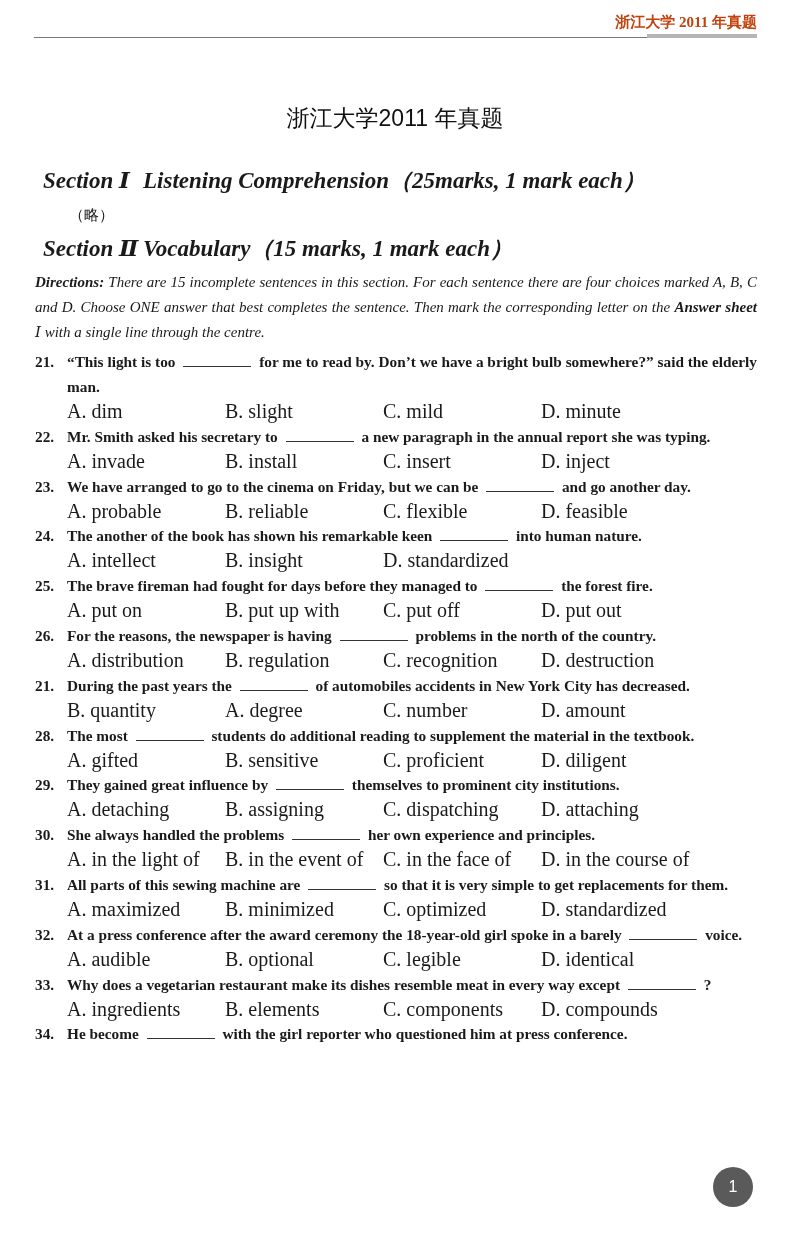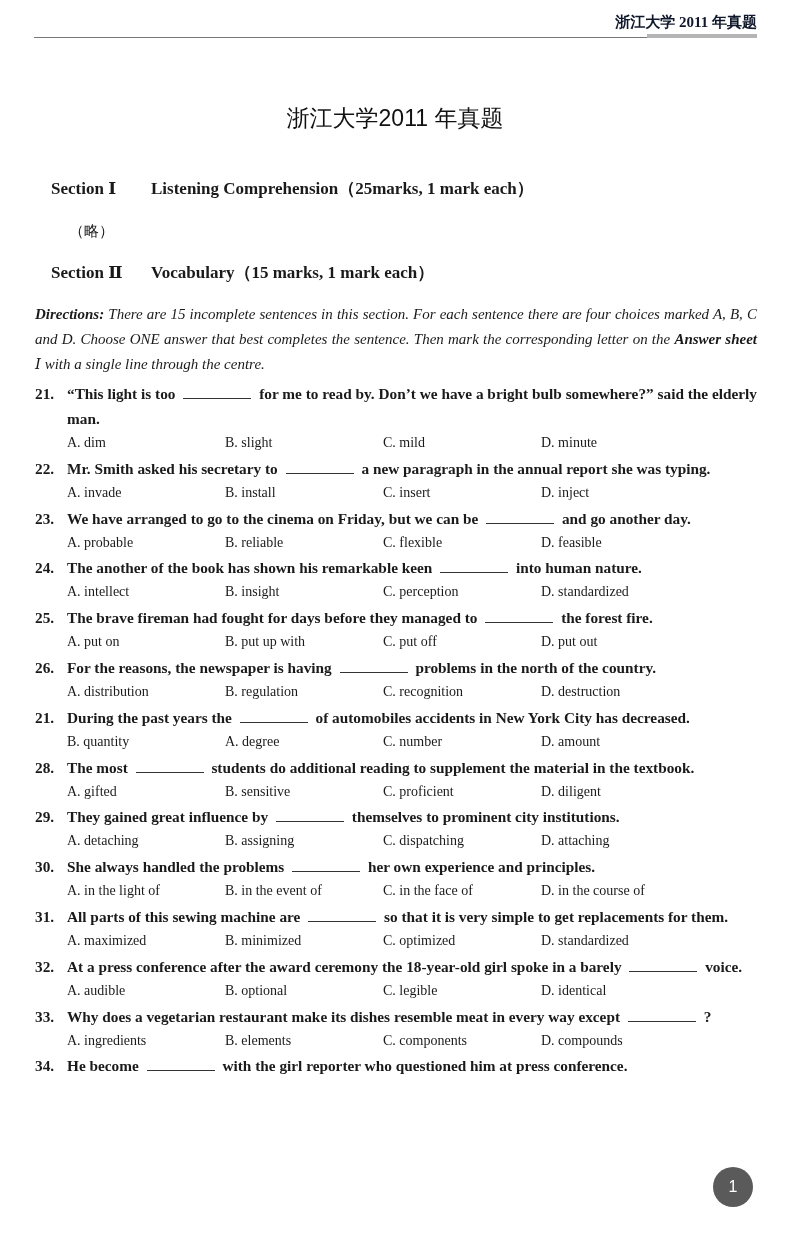--- a/index.html
+++ b/index.html
@@ -3,59 +3,59 @@
   <meta charset="utf-8">
   <style>
     html, body { margin: 0; padding: 0; background: #ffffff; }
     body {
       width: 790px; height: 1233px; position: relative; overflow: hidden;
       font-family: "Liberation Serif", "DejaVu Serif", serif;
       color: #1a1a1a;
     }
     .running-header {
       position: absolute; right: 33px; top: 13px;
-      font-size: 15px; font-weight: bold; color: #0f172a;
+      font-size: 15px; font-weight: bold; color: #c2410c;
     }
     .header-rule {
       position: absolute; left: 34px; right: 33px; top: 37px; height: 1px;
       background: #777;
     }
     .header-bar {
       position: absolute; right: 33px; top: 34px; width: 110px; height: 4px;
       background: #b5b5b5;
     }
     .doc-title {
       position: absolute; left: 0; right: 0; top: 95px; text-align: center;
       font-family: "Liberation Sans", "DejaVu Sans", sans-serif;
       font-size: 23px; color: #111;
     }
     .content {
       position: absolute; left: 35px; right: 33px; top: 160px;
     }
     .section-head {
-      font-weight: bold; font-size: 17px; line-height: 26px; margin: 16px;
+      font-weight: bold; font-size: 23px; line-height: 26px; margin: 8px; font-style: italic;
     }
     .section-head .num { display: inline-block; width: 100px; }
     .note { font-size: 15px; padding-left: 34px; line-height: 26px; margin-bottom: 6px; }
     .directions {
       font-style: italic; font-size: 15px; line-height: 25px; text-align: justify;
       margin-bottom: 4px;
     }
     .directions b { font-style: italic; }
     .q { font-size: 15.3px; line-height: 25px; }
     .q-stem {
       font-weight: bold; text-align: justify;
       padding-left: 32px; text-indent: -32px;
     }
     .q-num { display: inline-block; width: 32px; text-indent: 0; }
     .blank {
       display: inline-block; width: 68px; border-bottom: 1px solid #333;
       height: 14px; vertical-align: baseline; margin: 0 4px;
     }
-    .options { display: flex; padding-left: 32px; font-size: 14px; line-height: 24.8px; }
+    .options { display: flex; padding-left: 32px; font-size: 20px; line-height: 24.8px; }
     .opt { width: 158px; }
     .opt:nth-child(4) { width: auto; }
     .page-num {
       position: absolute; left: 713px; top: 1167px; width: 40px; height: 40px;
       border-radius: 50%; background: #5a5a5a; color: #fff;
       font-family: "Liberation Sans", "DejaVu Sans", sans-serif; font-size: 16px;
       display: flex; align-items: center; justify-content: center;
     }
   </style>
 </head>
@@ -104,21 +104,20 @@
           <span class="opt">B. reliable</span>
           <span class="opt">C. flexible</span>
           <span class="opt">D. feasible</span>
         </div>
       </div>
       <div class="q">
         <div class="q-stem"><span class="q-num">24.</span><span>The another of the book has shown his remarkable keen</span> <span class="blank"></span> <span>into human nature.</span></div>
         <div class="options">
           <span class="opt">A. intellect</span>
           <span class="opt">B. insight</span>
-          <span class="opt">C. perception</span>
           <span class="opt">D. standardized</span>
         </div>
       </div>
       <div class="q">
         <div class="q-stem"><span class="q-num">25.</span><span>The brave fireman had fought for days before they managed to</span> <span class="blank"></span> <span>the forest fire.</span></div>
         <div class="options">
           <span class="opt">A. put on</span>
           <span class="opt">B. put up with</span>
           <span class="opt">C. put off</span>
           <span class="opt">D. put out</span>

